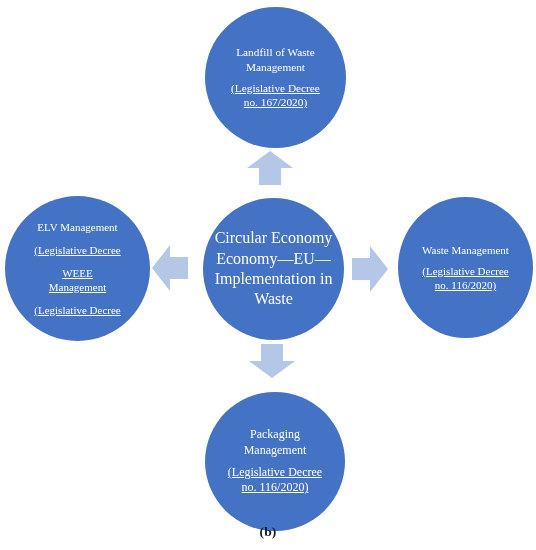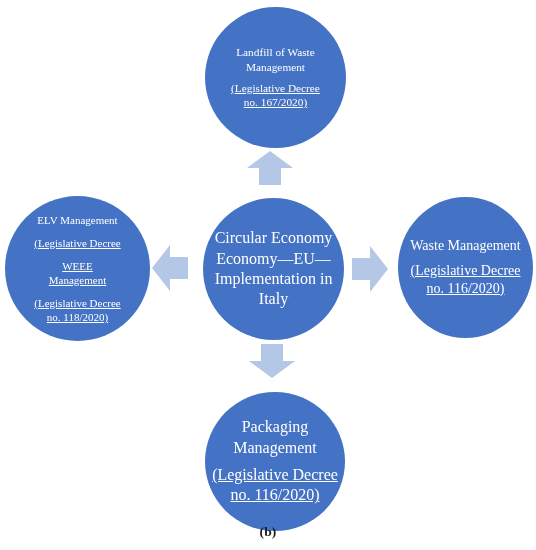--- a/index.html
+++ b/index.html
@@ -59,25 +59,25 @@
   #node-left {
     left: 5px; top: 196px; width: 145px; height: 145px;
     font-size: 11px;
   }
   #node-center {
     left: 203px; top: 198px; width: 141px; height: 142px;
     font-size: 16px;
   }
   #node-right {
     left: 398px; top: 197px; width: 135px; height: 141px;
-    font-size: 14px;
+    font-size: 11px;
   }
   #node-bottom {
     left: 205px; top: 392px; width: 140px; height: 139px;
-    font-size: 16px;
+    font-size: 12px;
   }
 
   #node-left .para + .para { margin-top: 9px; }
 
   .arrow {
     position: absolute;
   }
   .arrow svg { display: block; }
 
   #arrow-up    { left: 247px; top: 151px; }
@@ -120,30 +120,29 @@
     </div>
     <div class="para">
       <span class="line">(Legislative Decree</span>
     </div>
     <div class="para">
       <span class="line">WEEE</span>
       <span class="line">Management</span>
     </div>
     <div class="para">
       <span class="line">(Legislative Decree</span>
-      <span class="line">no. 118/2020)</span>
     </div>
   </div>
 
   <div class="node" id="node-center">
     <div class="para">
       <span class="line">Circular Economy</span>
       <span class="line">Economy—EU—</span>
       <span class="line">Implementation in</span>
-      <span class="line">Italy</span>
+      <span class="line">Waste</span>
     </div>
   </div>
 
   <div class="node" id="node-right">
     <div class="para">
       <span class="line">Waste Management</span>
     </div>
     <div class="para">
       <span class="line">(Legislative Decree</span>
       <span class="line">no. 116/2020)</span>

